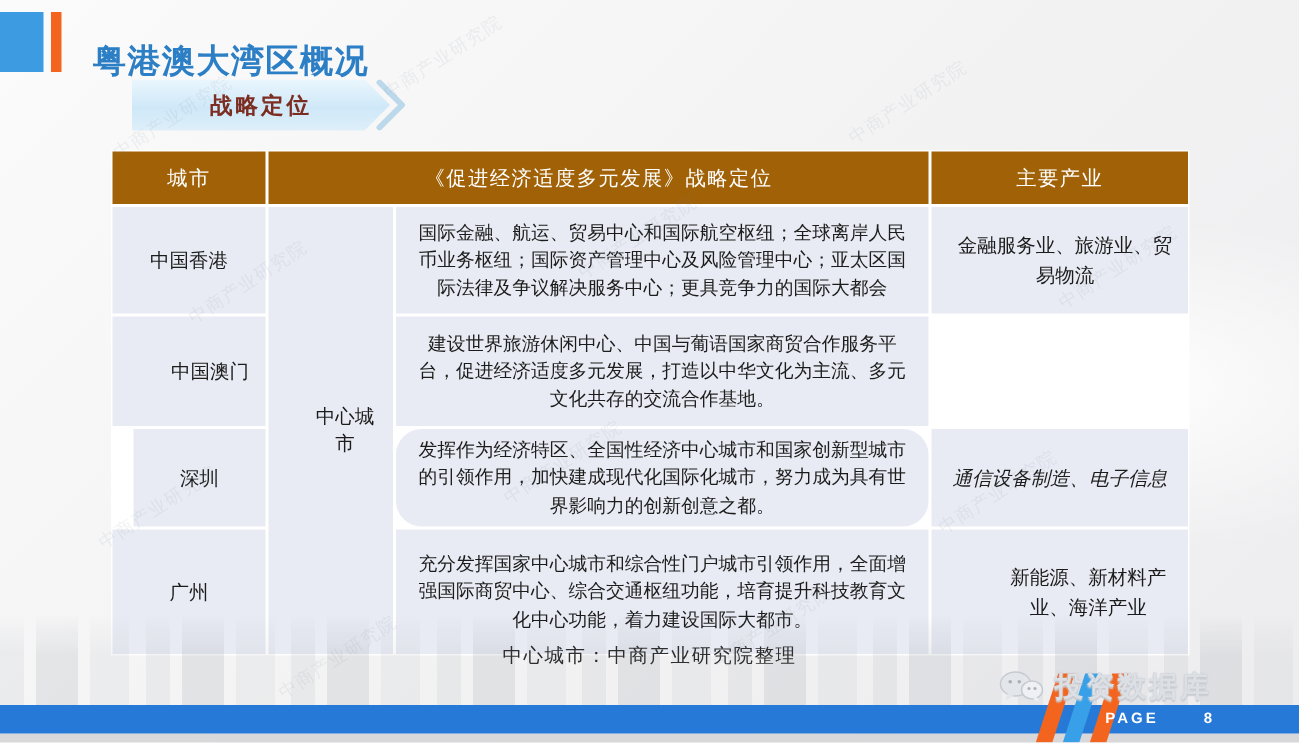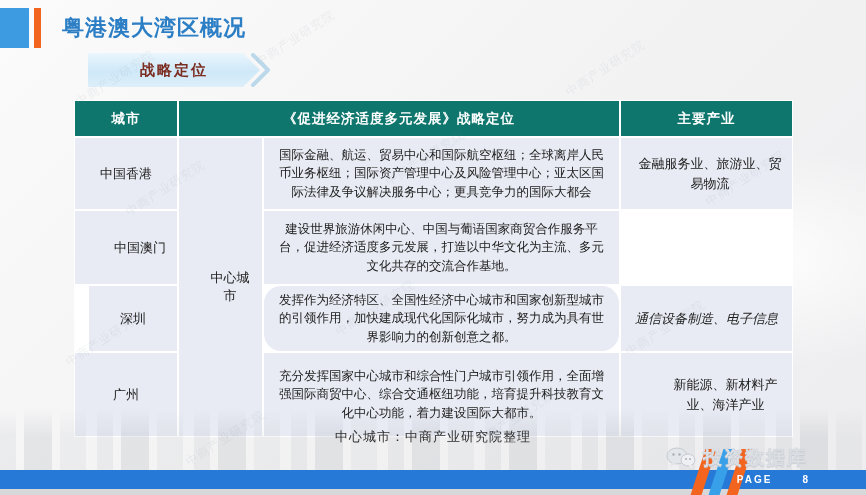--- a/index.html
+++ b/index.html
@@ -10,21 +10,21 @@
     position:relative; width:866px; height:495px; overflow:hidden;
     background:
       radial-gradient(ellipse 300px 160px at 88% 52%, rgba(255,255,255,0.9), rgba(255,255,255,0) 70%),
       linear-gradient(135deg, #fbfbfb 0%, #f2f2f3 55%, #ededef 100%);
   }
 
   
   .accent-square { position:absolute; left:0; top:8px; width:29px; height:40px; background:#3d9be2; }
   .accent-bar    { position:absolute; left:34px; top:8px; width:7px;  height:40px; background:#f3641e; }
   .page-title {
-    position:absolute; left:62px; top:13px; font-size:22px; font-weight:bold;
+    position:absolute; left:62px; top:26px; font-size:22px; font-weight:bold;
     color:#2c7ec5; letter-spacing:1px;
   }
 
   
   .banner {
     position:absolute; left:88px; top:53px; width:172px; height:34px;
     background:linear-gradient(180deg,#eaf6fd 0%,#cfe8f8 55%,#ddeffa 100%);
     clip-path:polygon(0 0, calc(100% - 17px) 0, 100% 50%, calc(100% - 17px) 100%, 0 100%);
     display:flex; align-items:center; justify-content:center;
     filter:drop-shadow(0 1px 1px rgba(120,150,170,0.45));
@@ -35,21 +35,21 @@
   
   .table-grid {
     position:absolute; left:75px; top:101px; width:717px;
     display:grid;
     grid-template-columns:102px 83px 355px 171px;
     grid-template-rows:35px 71px 73px 65px 83px;
     gap:2px; background:#ffffff;
     box-shadow:0 0 0 1px rgba(255,255,255,0.9);
   }
   .th {
-    background:#0f766e; color:#ffffff; font-weight:bold; font-size:13.5px;
+    background:#a16207; color:#ffffff; font-weight:normal; font-size:13.5px;
     display:flex; align-items:center; justify-content:center; letter-spacing:1px;
   }
   .th-span { grid-column:2 / 4; }
   .td {
     background:#e8ebf3; color:#1c1c1c;
     display:flex; align-items:center; justify-content:center;
     text-align:center; padding:4px 8px;
   }
   .td-city { font-size:13px; }
   .td-merged { grid-column:2; grid-row:2 / 6; font-size:13px;padding-left:27px; }

